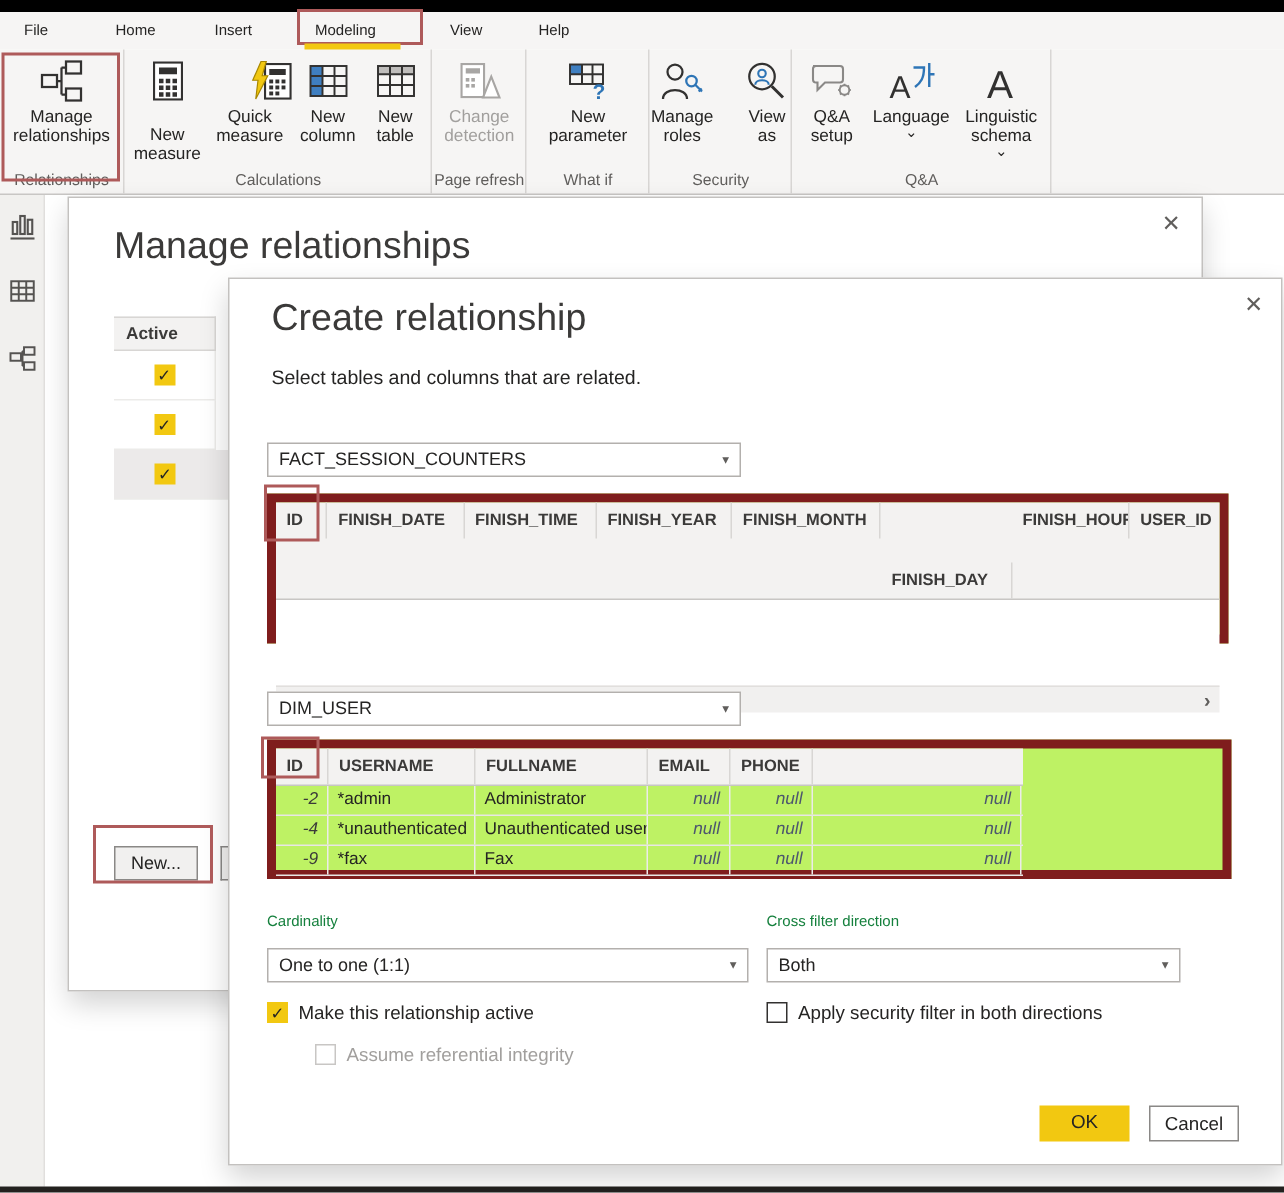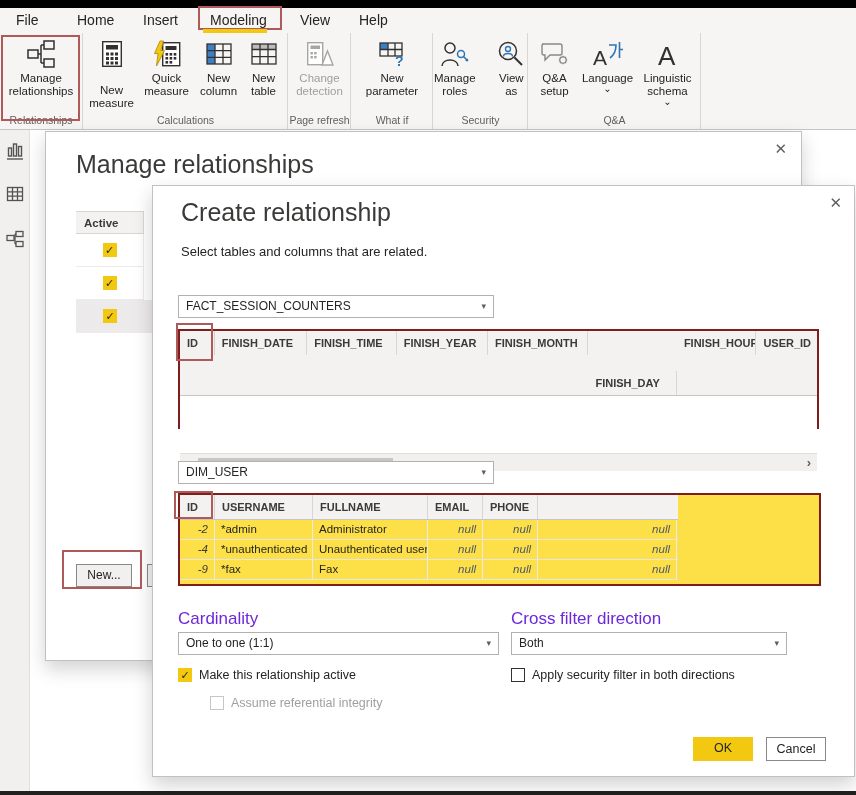--- a/index.html
+++ b/index.html
@@ -5,21 +5,21 @@
   * { margin:0; padding:0; box-sizing:border-box; }
   html,body { width:856px; height:795px; }
   body { font-family:"Liberation Sans", sans-serif; background:#fff; color:#252423; overflow:hidden; }
   #root { position:relative; width:856px; height:795px; background:#fff; }
 
   
   .titlebar { position:absolute; left:0; top:0; width:856px; height:8px; background:#000; }
   .bottombar { position:absolute; left:0; top:791px; width:856px; height:4px; background:#23211f; }
 
   .tabrow { position:absolute; left:0; top:8px; width:856px; height:25px; background:#f6f5f4; }
-  .tab { position:absolute; top:0; height:25px; line-height:25px; font-size:14px; color:#252423; cursor:default; }
+  .tab { position:absolute; top:0; height:25px; line-height:25px; font-size:10px; color:#252423; cursor:default; }
 
   .ribbon { position:absolute; left:0; top:33px; width:856px; height:97px; background:#f6f5f4; border-bottom:1px solid #c8c6c4; }
   .rgroup { position:absolute; top:0; height:96px; border-right:1px solid #d8d6d4; display:flex; flex-direction:column; }
   .rbtns { display:flex; justify-content:center; align-items:flex-start; flex:1; padding-top:5px; }
   .rbtn { display:flex; flex-direction:column; align-items:center; text-align:center; }
   .ricon { height:32px; display:flex; align-items:center; justify-content:center; }
   .rlabel { font-size:11.5px; line-height:13px; color:#252423; margin-top:2px; }
   .rlabel.disabled { color:#a19f9d; }
   .rgroup-label { font-size:10.5px; color:#605e5c; text-align:center; padding-bottom:3px; }
   .chev { font-size:10px; color:#252423; line-height:8px; display:block; }
@@ -50,41 +50,41 @@
 
   
   #create-dialog .dlg-title { position:absolute; left:28px; top:12px; }
   #create-dialog .dlg-close { right:12px; top:8px; }
   .subtitle { position:absolute; left:28px; top:58px; font-size:13px; color:#252423; }
 
   .dropdown { position:absolute; height:23px; border:1px solid #b3b0ad; background:#fff; font-size:12px;
       line-height:21px; padding-left:7px; color:#252423; }
   .dd-arrow { position:absolute; right:7px; top:0; font-size:9px; color:#605e5c; line-height:21px; }
 
-  .ptable { position:absolute; background:#fde047; border:2px solid #7f1d1d; }
+  .ptable { position:absolute; background:#bef264; border:6px solid #7f1d1d; }
   .phead { display:flex; background:#f3f2f1; border-bottom:1px solid #c8c6c4; }
   .ph { font-size:11px; font-weight:bold; color:#3b3a39; padding:6px 0 0 7px; height:24px; border-right:1px solid #d8d6d4; overflow:hidden; white-space:nowrap; }
   .prow { display:flex; border-bottom:1px solid #e8e6e4; height:20px; }
   .pc { font-size:11.5px; color:#252423; padding:3px 6px 0 6px; border-right:1px solid #ecebe9; overflow:hidden; white-space:nowrap; }
   .num, .nul { text-align:right; font-style:italic; }
   .num { color:#3b3a39; }
   .nul { color:#4c566e; }
 
   
   .fc0{width:35px;} .fc1{width:93px;} .fc2{width:90px;} .fc3{width:92px;} .fc4{width:101px;} .fc5{width:89px;margin-top:40px;} .fc6{width:80px;} .fc7{width:61px; border-right:none;}
   
   .dc0{width:35px;} .dc1{width:98px;} .dc2{width:115px;} .dc3{width:55px;} .dc4{width:55px;} .dc5{width:139px;}
 
   .fact-body { height:57px; background:#fff; }
   .hscroll { height:18px; background:#f1f0ef; border-top:1px solid #e1dfdd; position:relative; }
   .hs-arrow { position:absolute; top:0; font-size:13px; font-weight:bold; color:#605e5c; line-height:17px; }
   .hs-left { left:6px; } .hs-right { right:6px; }
   .hs-thumb { position:absolute; left:18px; top:4px; width:195px; height:10px; background:#c8c6c4; }
 
-  .field-label { position:absolute; font-size:17px; color:#6d28d9; }
+  .field-label { position:absolute; font-size:10px; color:#15803d; }
 
   .cbrow { position:absolute; display:flex; align-items:center; gap:7px; font-size:12.5px; color:#252423; }
   .cb { width:14px; height:14px; display:inline-flex; align-items:center; justify-content:center; font-size:11px; }
   .cb.on { background:#F2C811; color:#252423; }
   .cb.off { background:#fff; border:1.5px solid #323130; }
   .cb.dis { background:#fff; border:1px solid #c8c6c4; }
   .cbrow.disabled { color:#a19f9d;padding-left:32px; }
 
   .btn { position:absolute; width:60px; height:24px; font-size:12.5px; text-align:center; line-height:23px; }
   .btn.ok { left:540px; top:551px; background:#F2C811; color:#252423; }
@@ -144,21 +144,21 @@
                 <rect x="6" y="17" width="3" height="3" fill="#323130"></rect>
                 <rect x="10.5" y="17" width="3" height="3" fill="#323130"></rect>
                 <rect x="15" y="17" width="3" height="3" fill="#323130"></rect>
                 <rect x="6" y="21.5" width="3" height="3" fill="#323130"></rect>
                 <rect x="10.5" y="21.5" width="3" height="3" fill="#323130"></rect>
                 <rect x="15" y="21.5" width="3" height="3" fill="#323130"></rect>
               </svg>
           </span>
           <span class="rlabel">New measure</span>
         </div>
-        <div class="rbtn" style="width:58px;">
+        <div class="rbtn" style="width:58px;align-items:flex-end;">
           <span class="ricon">
             <svg width="30" height="28" viewBox="0 0 30 28">
                 <rect x="10.7" y="2.7" width="17" height="23" fill="#fff" stroke="#323130" stroke-width="1.4"></rect>
                 <rect x="13.5" y="6" width="11" height="4" fill="#323130"></rect>
                 <rect x="13.5" y="13" width="2.6" height="2.6" fill="#323130"></rect>
                 <rect x="17.6" y="13" width="2.6" height="2.6" fill="#323130"></rect>
                 <rect x="21.7" y="13" width="2.6" height="2.6" fill="#323130"></rect>
                 <rect x="13.5" y="17" width="2.6" height="2.6" fill="#323130"></rect>
                 <rect x="17.6" y="17" width="2.6" height="2.6" fill="#323130"></rect>
                 <rect x="21.7" y="17" width="2.6" height="2.6" fill="#323130"></rect>

